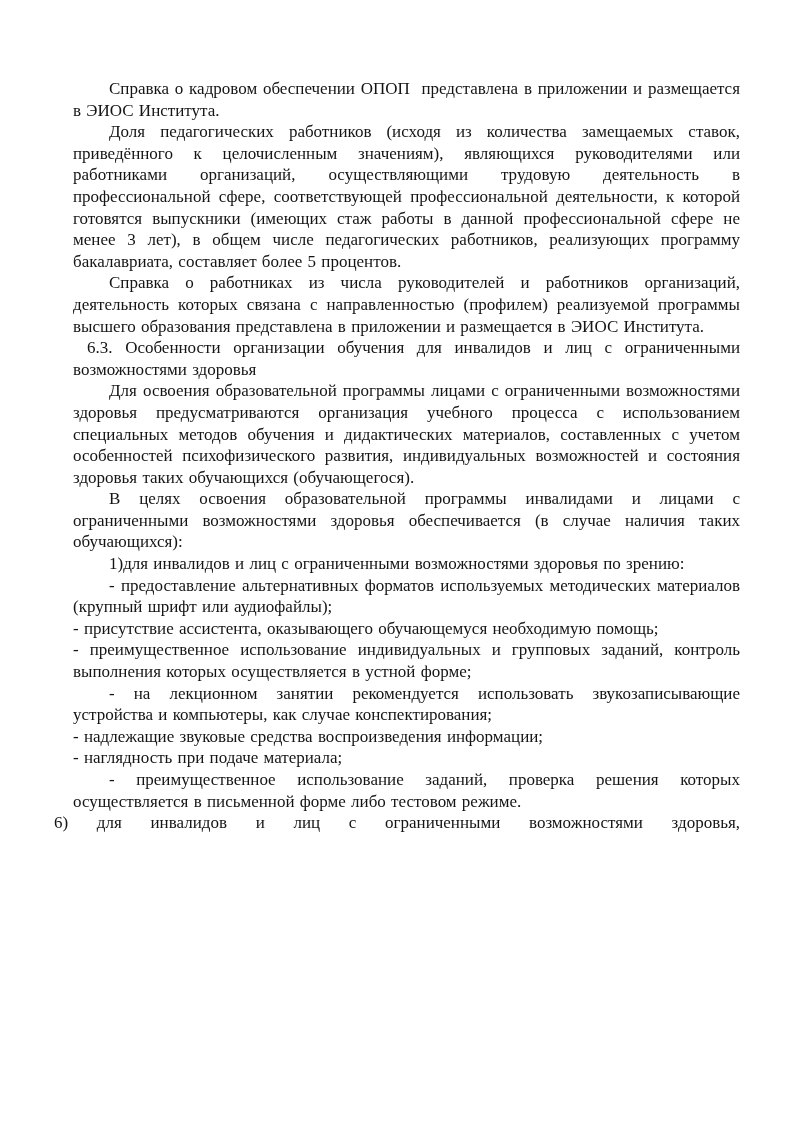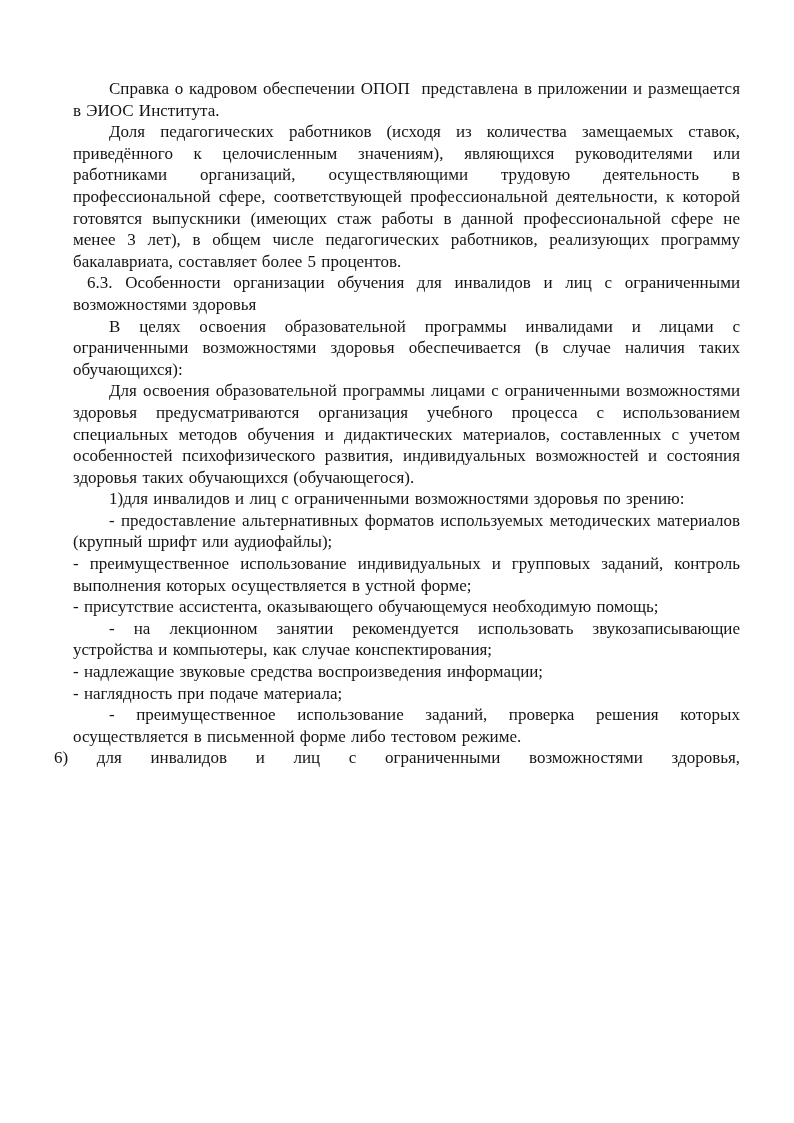--- a/index.html
+++ b/index.html
@@ -44,25 +44,26 @@
   
   .p-dash-a { margin-left: 38px; }
   .p-dash-b { margin-left: 35px; }
 </style>
 </head>
 <body>
 
 <div class="page">
   <p class="p-indent">Справка о кадровом обеспечении ОПОП&nbsp; представлена в приложении и размещается в ЭИОС Института.</p>
   <p class="p-indent">Доля педагогических работников (исходя из количества замещаемых ставок, приведённого к целочисленным значениям), являющихся руководителями или работниками организаций, осуществляющими трудовую деятельность в профессиональной сфере, соответствующей профессиональной деятельности, к которой готовятся выпускники (имеющих стаж работы в данной профессиональной сфере не менее 3 лет), в общем числе педагогических работников, реализующих программу бакалавриата, составляет более 5 процентов.</p>
+  <p class="p-indent">Справка о работниках из числа руководителей и работников организаций, деятельность которых связана с направленностью (профилем) реализуемой программы высшего образования представлена в приложении и размещается в ЭИОС Института.</p>
   <p class="p-heading">6.3. Особенности организации обучения для инвалидов и лиц с ограниченными возможностями здоровья</p>
+  <p class="p-indent">Для освоения образовательной программы лицами с ограниченными возможностями здоровья предусматриваются организация учебного процесса с использованием специальных методов обучения и дидактических материалов, составленных с учетом особенностей психофизического развития, индивидуальных возможностей и состояния здоровья таких обучающихся (обучающегося).</p>
   <p class="p-indent">В целях освоения образовательной программы инвалидами и лицами с ограниченными возможностями здоровья обеспечивается (в случае наличия таких обучающихся):</p>
-  <p class="p-indent">Для освоения образовательной программы лицами с ограниченными возможностями здоровья предусматриваются организация учебного процесса с использованием специальных методов обучения и дидактических материалов, составленных с учетом особенностей психофизического развития, индивидуальных возможностей и состояния здоровья таких обучающихся (обучающегося).</p>
   <p class="p-indent">1)для инвалидов и лиц с ограниченными возможностями здоровья по зрению:</p>
   <p class="p-indent">- предоставление альтернативных форматов используемых методических материалов (крупный шрифт или аудиофайлы);</p>
+  <p class="p-hang">- присутствие ассистента, оказывающего обучающемуся необходимую помощь;</p>
   <p class="p-hang">- преимущественное использование индивидуальных и групповых заданий, контроль выполнения которых осуществляется в устной форме;</p>
-  <p class="p-hang">- присутствие ассистента, оказывающего обучающемуся необходимую помощь;</p>
   <p class="p-indent">- на лекционном занятии рекомендуется использовать звукозаписывающие устройства и компьютеры, как случае конспектирования;</p>
   <p class="p-dash-a">- надлежащие звуковые средства воспроизведения информации;</p>
   <p class="p-dash-b">- наглядность при подаче материала;</p>
   <p class="p-indent">- преимущественное использование заданий, проверка решения которых осуществляется в письменной форме либо тестовом режиме.</p>
   <p class="p-num3">6) для инвалидов и лиц с ограниченными возможностями здоровья,</p>
 </div>
 
 </body></html>

